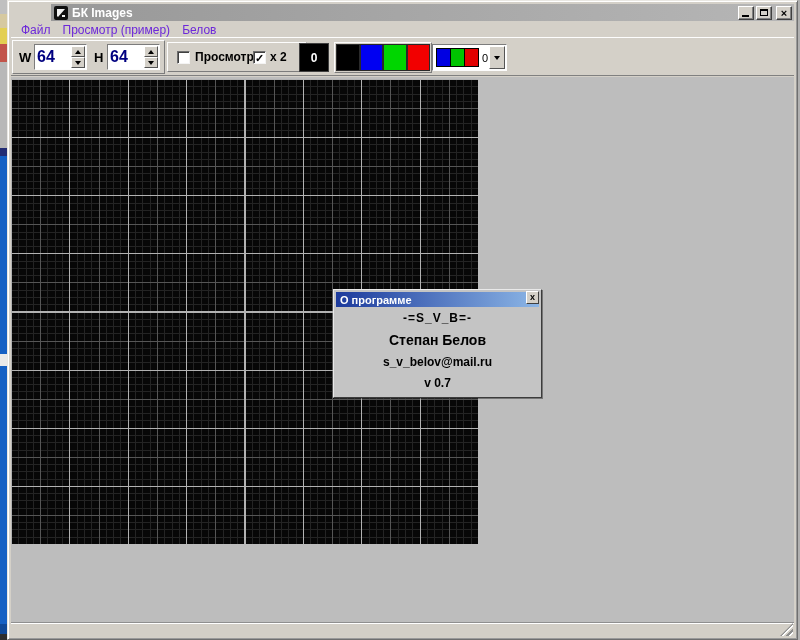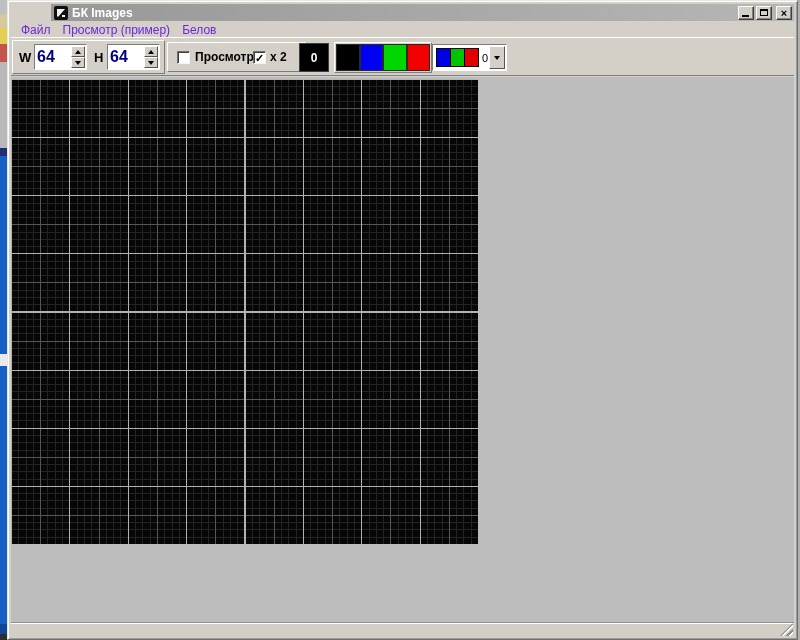--- a/index.html
+++ b/index.html
@@ -207,19 +207,29 @@
           <div class="tri-down"></div>
         </div>
       </div>
 
     </div>
 
     <div class="client-area">
       <div class="pixel-grid-canvas" style="background-color: rgb(7, 7, 7); background-image: repeating-linear-gradient(to right, rgb(178, 178, 178) 0px, rgb(178, 178, 178) 1px, rgba(0, 0, 0, 0) 1px, rgba(0, 0, 0, 0) 58.375px), repeating-linear-gradient(rgb(178, 178, 178) 0px, rgb(178, 178, 178) 1px, rgba(0, 0, 0, 0) 1px, rgba(0, 0, 0, 0) 58.125px), repeating-linear-gradient(to right, rgb(86, 86, 86) 0px, rgb(86, 86, 86) 1px, rgba(0, 0, 0, 0) 1px, rgba(0, 0, 0, 0) 29.1875px), repeating-linear-gradient(rgb(86, 86, 86) 0px, rgb(86, 86, 86) 1px, rgba(0, 0, 0, 0) 1px, rgba(0, 0, 0, 0) 29.0625px), repeating-linear-gradient(to right, rgb(36, 36, 36) 0px, rgb(36, 36, 36) 1px, rgba(0, 0, 0, 0) 1px, rgba(0, 0, 0, 0) 7.29688px), repeating-linear-gradient(rgb(36, 36, 36) 0px, rgb(36, 36, 36) 1px, rgba(0, 0, 0, 0) 1px, rgba(0, 0, 0, 0) 7.26562px);"></div>
     </div>
 
+    <div class="about-dialog">
+      <div class="about-titlebar" style="background: linear-gradient(to right, rgb(28, 58, 156), rgb(140, 182, 230));">
+        <span>О программе</span>
+      </div>
+      <div class="about-close">x</div>
+      <div class="about-line l0">-=S_V_B=-</div>
+      <div class="about-line l1">Степан Белов</div>
+      <div class="about-line l2">s_v_belov@mail.ru</div>
+      <div class="about-line l3">v 0.7</div>
+    </div>
 
     <div class="statusbar">
       <div class="resize-grip"></div>
     </div>
 
   </div>
 </div>
 
 </body></html>

